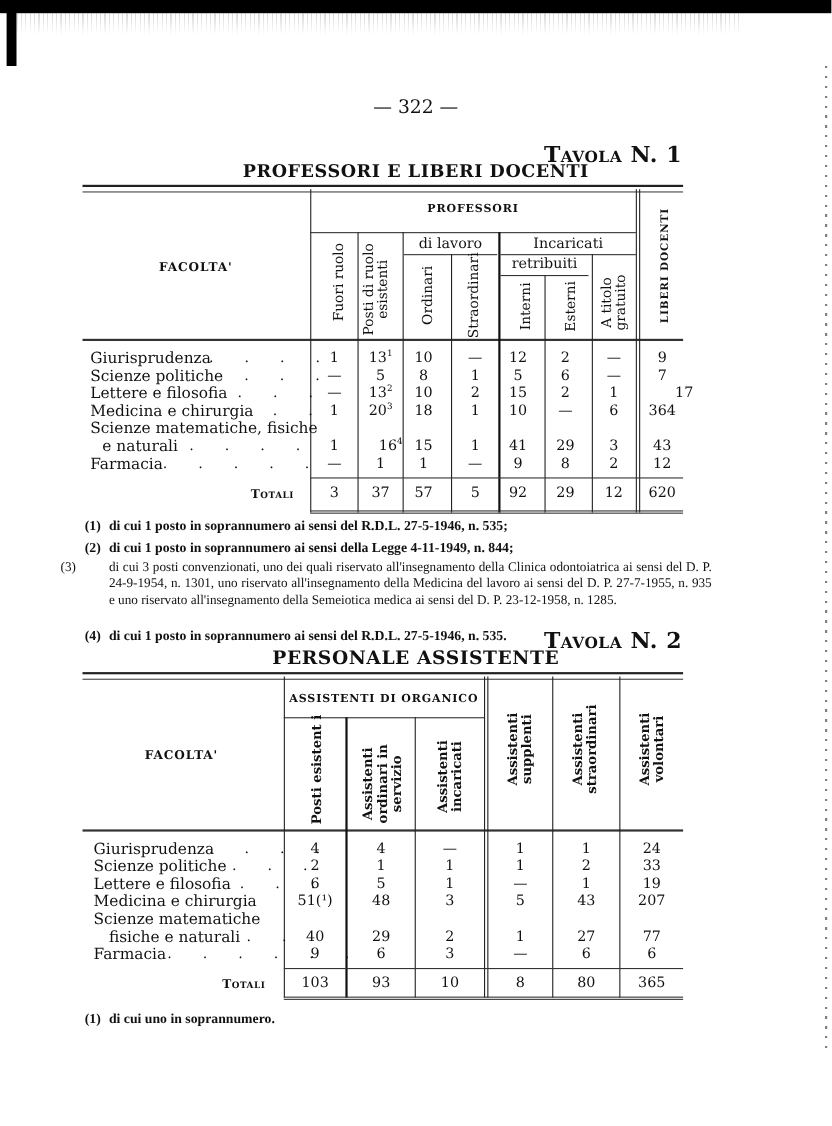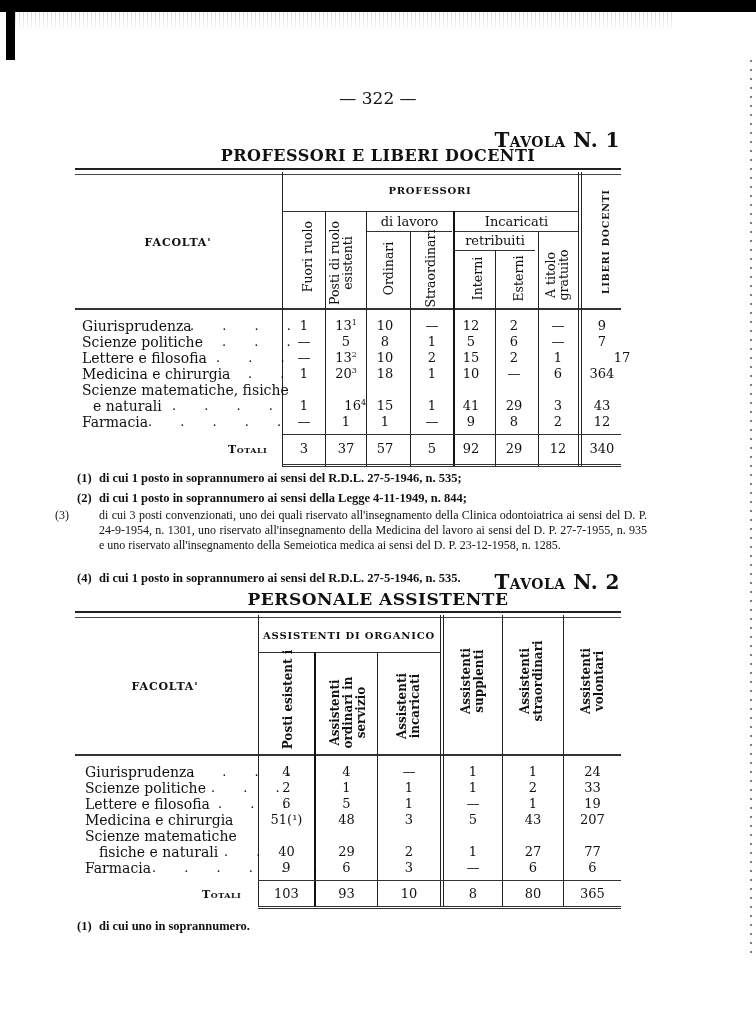--- a/index.html
+++ b/index.html
@@ -166,21 +166,21 @@
       <div class="cell" style="left: 496px; width: 36px; top: 414px;">8</div>
       <div class="cell" style="left: 539px; width: 38px; top: 414px;">2</div>
       <div class="cell" style="left: 582px; width: 40px; top: 414px;">12</div>
       <div class="cell" style="left: 283px; width: 42px; top: 441px;">3</div>
       <div class="cell" style="left: 326px; width: 40px; top: 441px;">37</div>
       <div class="cell" style="left: 367px; width: 36px; top: 441px;">57</div>
       <div class="cell" style="left: 411px; width: 42px; top: 441px;">5</div>
       <div class="cell" style="left: 454px; width: 34px; top: 441px;">92</div>
       <div class="cell" style="left: 496px; width: 36px; top: 441px;">29</div>
       <div class="cell" style="left: 539px; width: 38px; top: 441px;">12</div>
-      <div class="cell" style="left: 582px; width: 40px; top: 441px;">340</div>
+      <div class="cell" style="left: 582px; width: 40px; top: 441px;">620</div>
     </div>
 </div>
 
 <div>
   <div class="fn bold" style="top:470px;"><span class="num">(1)</span><span>di cui 1 posto in soprannumero ai sensi del R.D.L. 27-5-1946, n. 535;</span></div>
   <div class="fn bold" style="top:490px;"><span class="num">(2)</span><span>di cui 1 posto in soprannumero ai sensi della Legge 4-11-1949, n. 844;</span></div>
   <div class="fn" style="top:508px; padding-left:22px; text-indent:-22px; width:548px; text-align:justify; font-size:12px; line-height:15px;"><span class="num" style="font-weight:normal;">(3)</span><span>di cui 3 posti convenzionati, uno dei quali riservato all'insegnamento della Clinica odontoiatrica ai sensi del D. P. 24-9-1954, n. 1301, uno riservato all'insegnamento della Medicina del lavoro ai sensi del D. P. 27-7-1955, n. 935 e uno riservato all'insegnamento della Semeiotica medica ai sensi del D. P. 23-12-1958, n. 1285.</span></div>
   <div class="fn bold" style="top:570px;"><span class="num">(4)</span><span>di cui 1 posto in soprannumero ai sensi del R.D.L. 27-5-1946, n. 535.</span></div>
 </div>
 

